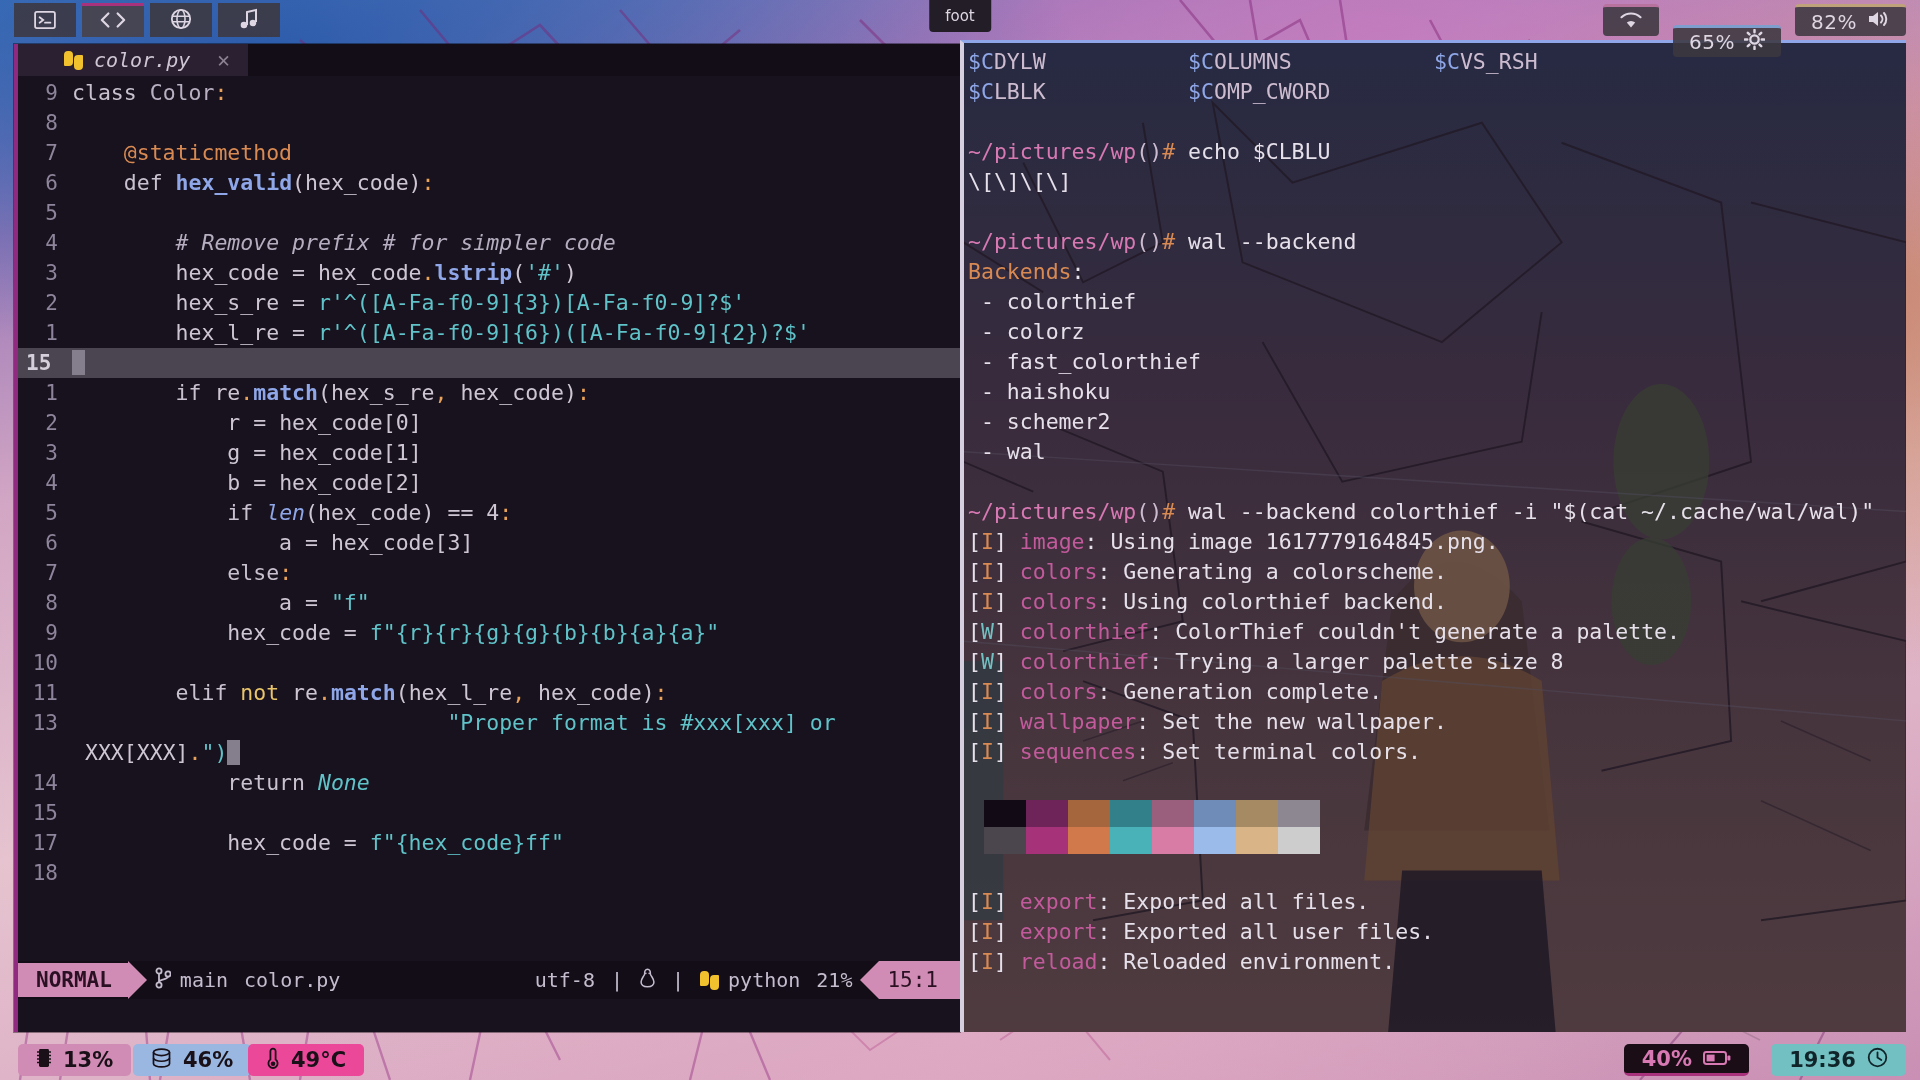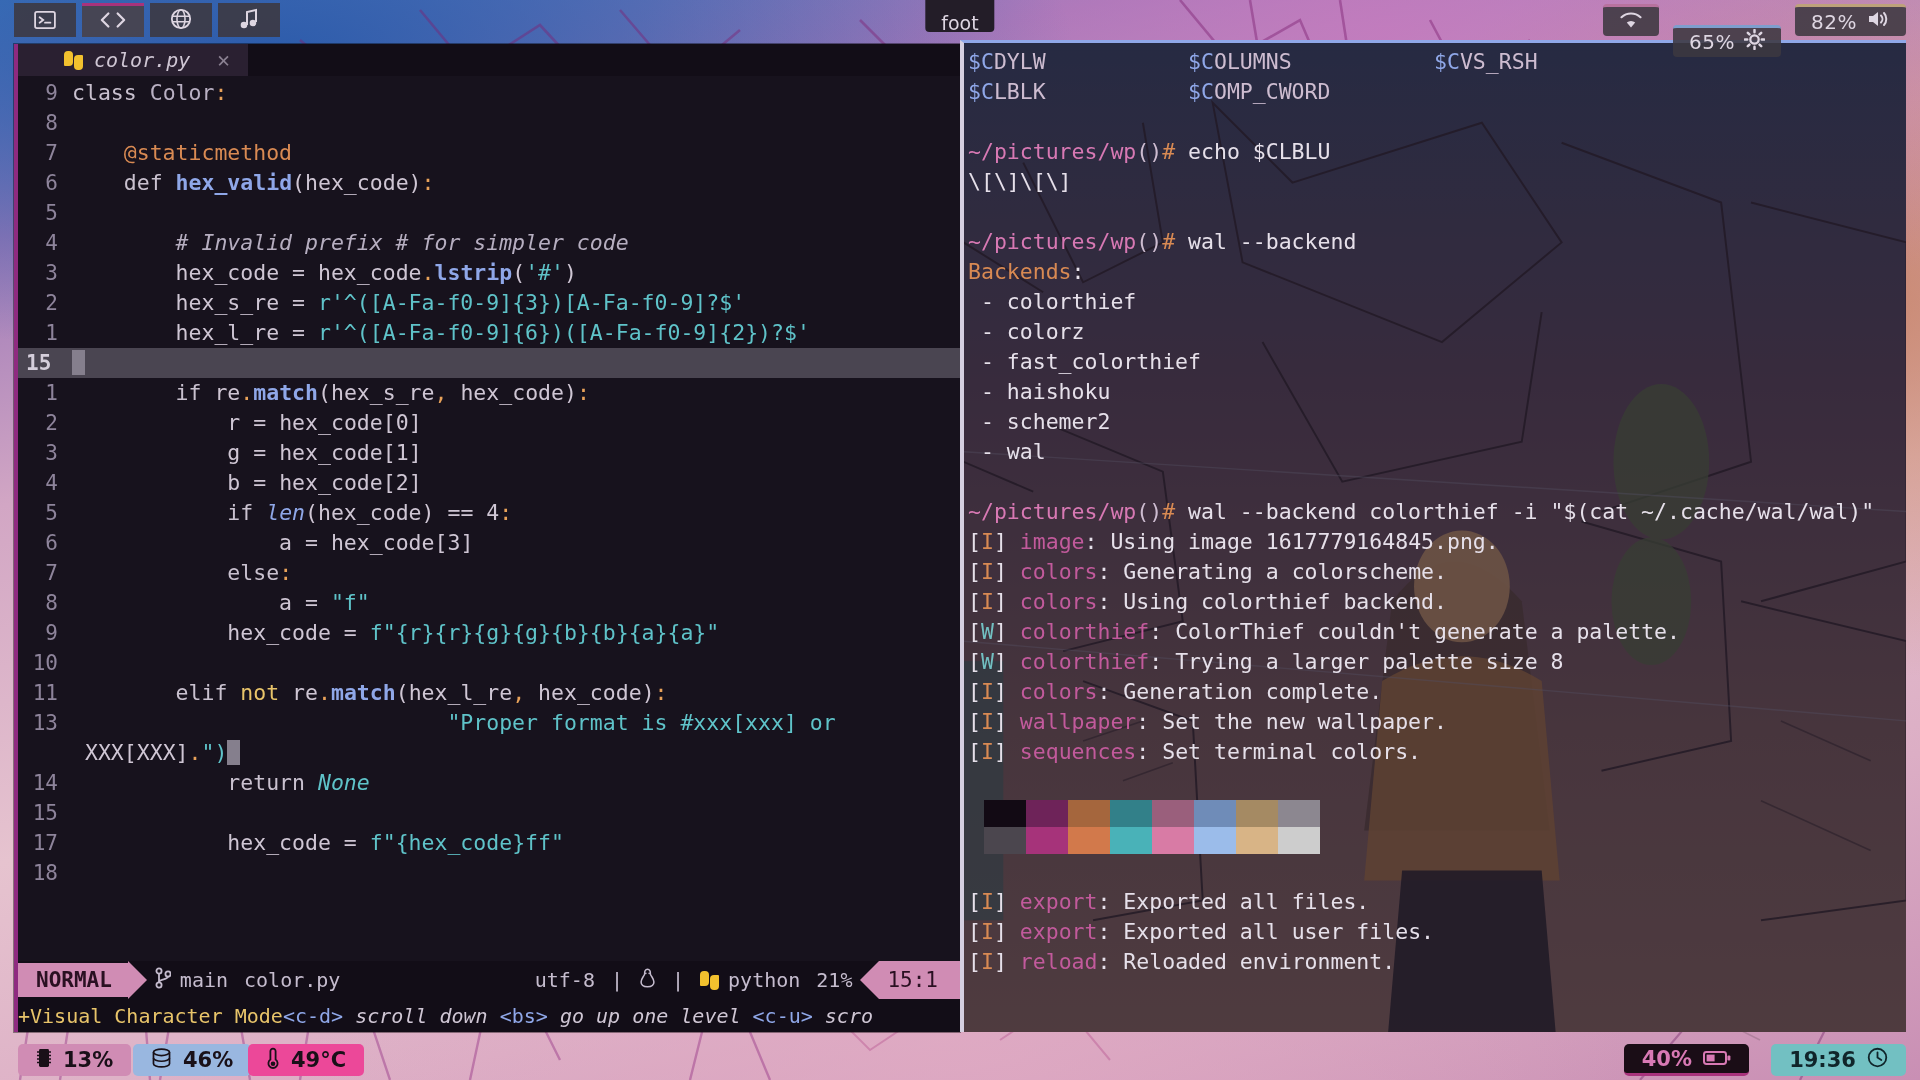--- a/index.html
+++ b/index.html
@@ -29,21 +29,21 @@
     background: rgba(60,56,64,.88); color: #ded6e2;
     border-top: 3px solid transparent;
     padding: 0 16px; font-size: 20px; letter-spacing: .5px;
     font-family: "DejaVu Sans", sans-serif;
   }
   .tb-ws { width: 62px; justify-content: center; padding: 0; }
   .tb-ws.active { border-top-color: #a8337c; background: rgba(72,66,76,.92); }
   #tb-title {
     position: absolute; left: 50%; transform: translateX(-50%); top: 0;
     height: 32px; line-height: 32px; background: #231d28; color: #ded6e2;
-    padding: 7px 16px; font-size: 19px; border-radius: 0 0 4px 4px;
+    padding: 0 16px; font-size: 15px; border-radius: 0 0 4px 4px;
     font-family: "DejaVu Sans", sans-serif;
   }
   .tb-right { right: 14px; top: 3px; gap: 14px; }
   .tb-right .tb-pill { border-radius: 4px; height: 32px; }
   .bt-wifi  { border-top: 3px solid #b7729e !important; }
   .bt-bri   { border-top: 3px solid #7e9ecd !important; margin-top: 41px; }
   .bt-vol   { border-top: 3px solid #bda27a !important; }
 
   
   #botbar { position: absolute; left: 0; bottom: 0; width: 1920px; height: 40px; z-index: 40; }
@@ -284,21 +284,21 @@
       <span class="close">✕</span>
     </div>
   </div>
 
   <div id="ed-code">
       <div class="cl"><span class="ln">9</span><span class="src"><span class="t-kw">class</span> <span class="t-cls">Color</span><span class="t-punc">:</span></span></div>
       <div class="cl"><span class="ln">8</span><span class="src"></span></div>
       <div class="cl"><span class="ln">7</span><span class="src">    <span class="t-deco">@staticmethod</span></span></div>
       <div class="cl"><span class="ln">6</span><span class="src">    <span class="t-kw">def</span> <span class="t-def">hex_valid</span><span class="t-var">(</span><span class="t-var">hex_code</span><span class="t-var">)</span><span class="t-punc">:</span></span></div>
       <div class="cl"><span class="ln">5</span><span class="src"></span></div>
-      <div class="cl"><span class="ln">4</span><span class="src">        <span class="t-cmt"># Invalid prefix # for simpler code</span></span></div>
+      <div class="cl"><span class="ln">4</span><span class="src">        <span class="t-cmt"># Remove prefix # for simpler code</span></span></div>
       <div class="cl"><span class="ln">3</span><span class="src">        <span class="t-var">hex_code</span> <span class="t-var">=</span> <span class="t-var">hex_code</span><span class="t-punc">.</span><span class="t-fn">lstrip</span><span class="t-var">(</span><span class="t-str">'#'</span><span class="t-var">)</span></span></div>
       <div class="cl"><span class="ln">2</span><span class="src">        <span class="t-var">hex_s_re</span> <span class="t-var">=</span> <span class="t-str">r'^([A-Fa-f0-9]{3})[A-Fa-f0-9]?$'</span></span></div>
       <div class="cl"><span class="ln">1</span><span class="src">        <span class="t-var">hex_l_re</span> <span class="t-var">=</span> <span class="t-str">r'^([A-Fa-f0-9]{6})([A-Fa-f0-9]{2})?$'</span></span></div>
       <div class="cl cursorline"><span class="ln">15</span><span class="src"><span class="blk-cursor"> </span></span></div>
       <div class="cl"><span class="ln">1</span><span class="src">        <span class="t-kw">if</span> <span class="t-var">re</span><span class="t-punc">.</span><span class="t-fn">match</span><span class="t-var">(</span><span class="t-var">hex_s_re</span><span class="t-punc">,</span> <span class="t-var">hex_code</span><span class="t-var">)</span><span class="t-punc">:</span></span></div>
       <div class="cl"><span class="ln">2</span><span class="src">            <span class="t-var">r</span> <span class="t-var">=</span> <span class="t-var">hex_code</span><span class="t-var">[</span><span class="t-var">0</span><span class="t-var">]</span></span></div>
       <div class="cl"><span class="ln">3</span><span class="src">            <span class="t-var">g</span> <span class="t-var">=</span> <span class="t-var">hex_code</span><span class="t-var">[</span><span class="t-var">1</span><span class="t-var">]</span></span></div>
       <div class="cl"><span class="ln">4</span><span class="src">            <span class="t-var">b</span> <span class="t-var">=</span> <span class="t-var">hex_code</span><span class="t-var">[</span><span class="t-var">2</span><span class="t-var">]</span></span></div>
       <div class="cl"><span class="ln">5</span><span class="src">            <span class="t-kw">if</span> <span class="t-len">len</span><span class="t-var">(</span><span class="t-var">hex_code</span><span class="t-var">)</span> <span class="t-var">=</span><span class="t-var">=</span> <span class="t-var">4</span><span class="t-punc">:</span></span></div>
       <div class="cl"><span class="ln">6</span><span class="src">                <span class="t-var">a</span> <span class="t-var">=</span> <span class="t-var">hex_code</span><span class="t-var">[</span><span class="t-var">3</span><span class="t-var">]</span></span></div>
@@ -345,23 +345,20 @@
     <div class="st-seg">|</div>
     <div class="st-seg">
       <span class="pyglyph"></span>
       <span>python</span>
     </div>
     <div class="st-seg">21%</div>
     <div class="pos-arrow"></div>
     <div class="pos-pill">15:1</div>
   </div>
 
-  <div id="ed-cmdline">
-    <span class="hint-mode">+Visual Character Mode</span><span class="hint-key">&lt;c-d&gt;</span><span class="hint-txt"> scroll down </span><span class="hint-key">&lt;bs&gt;</span><span class="hint-txt"> go up one level </span><span class="hint-key">&lt;c-u&gt;</span><span class="hint-txt"> scro</span>
-  </div>
 </div>
 
 <div id="terminal">
   <div id="term-bg">
     <svg viewBox="0 0 946 992" preserveAspectRatio="xMidYMid slice" style="width:100%;height:100%">
       <defs>
         <linearGradient id="tsky" x1="0" y1="0" x2="0" y2="1">
           <stop offset="0" stop-color="#36486e"></stop>
             <stop offset=".35" stop-color="#5b4a62"></stop>
           <stop offset=".7" stop-color="#7a5f63"></stop>

